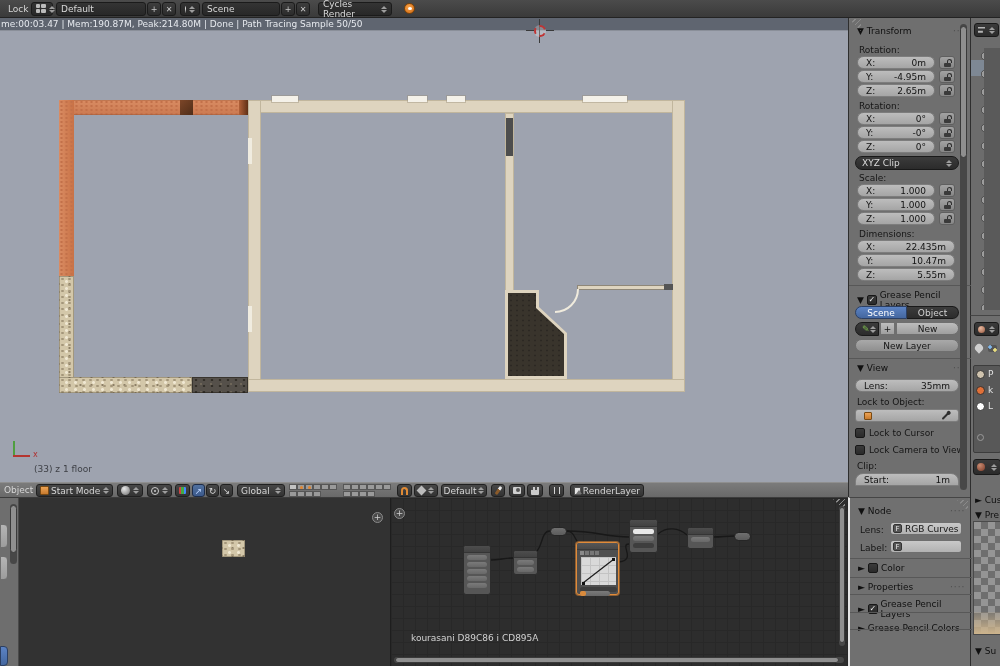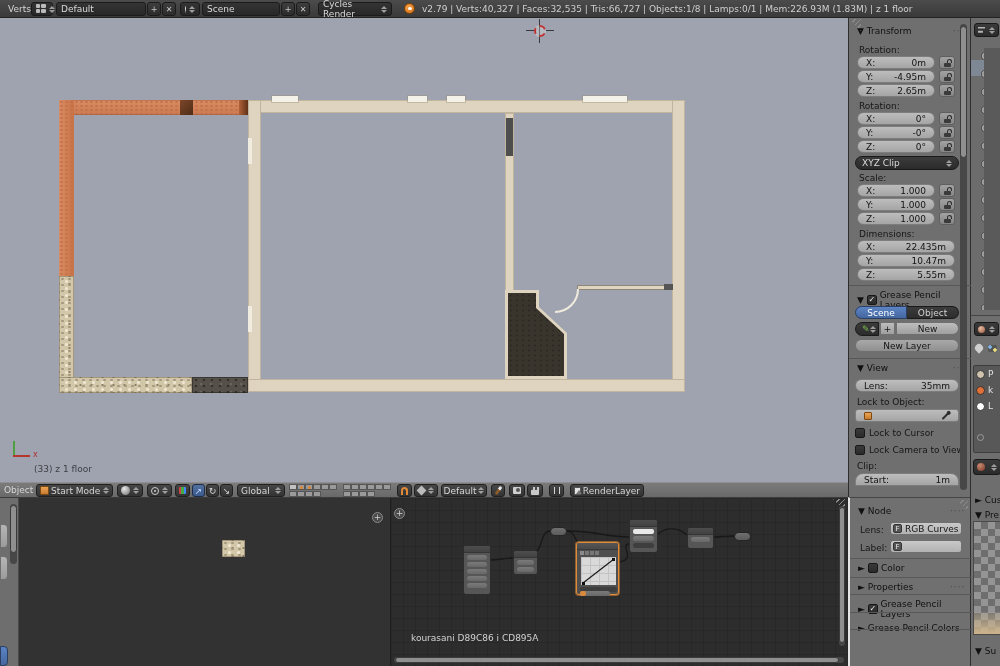--- a/index.html
+++ b/index.html
@@ -97,21 +97,21 @@
   .pluscircle{width:11px;height:11px;border-radius:50%;background:#4a4a4a;border:1px solid #8a8a8a;color:#cfcfcf;display:flex;align-items:center;justify-content:center;font-size:9px;line-height:9px;z-index:6}
   .fbox{width:9px;height:9px;background:#565656;border:1px solid #333;border-radius:2px;color:#e8e8e8;font-size:7px;line-height:8px;text-align:center}
   .namefield{background:linear-gradient(#c9c9c9,#b2b2b2);border:1px solid #6f6f6f;border-radius:3px;display:flex;align-items:center;gap:3px;padding:0 2px;height:13px;color:#141414}
 </style>
 </head>
 <body>
 
 <div id="app">
 
   <div class="a topbar">
-    <span class="a menu-text" style="left:8px">Verts</span>
+    <span class="a menu-text" style="left:8px">Lock</span>
     <div class="a dd" style="left:31px;width:22px">
       <span class="gridicon">
           <b></b>
           <b></b>
           <b></b>
           <b></b>
         </span>
       <span class="ud">
           <i class="up"></i>
           <i class="dn"></i>
@@ -143,23 +143,25 @@
         <span>✕</span>
       </div>
     <div class="a dd" style="left:318px;width:74px">
       <span>Cycles Render</span>
       <span class="ud">
           <i class="up"></i>
           <i class="dn"></i>
         </span>
     </div>
     <div class="a logo" style="left:404px"></div>
-    <span class="a menu-text" style="left:422px;color:#cfcfcf">v2.79 | Verts:40,327 | Faces:32,535 | Tris:66,727 | Objects:1/8 | Lamps:0/1 | Mem:226.93M (1.83M) | z 1 floor</span>
-  </div>
-
+  </div>
+
+  <div class="a statusbar">
+    <span class="a" style="left:1px">me:00:03.47 | Mem:190.87M, Peak:214.80M | Done | Path Tracing Sample 50/50</span>
+  </div>
 
   <div class="a" style="left:0;top:31px;width:848px;height:451px;background:#9ea3af"></div>
 
   <div class="a orange" style="left:59px;top:100px;width:189px;height:15px"></div>
   <div class="a" style="left:180px;top:100px;width:13px;height:15px;background:linear-gradient(135deg,#7c4628,#4f2d18)"></div>
   <div class="a" style="left:239px;top:100px;width:9px;height:15px;background:linear-gradient(90deg,#b06038,#5f3016)"></div>
   <div class="a orangeV" style="left:59px;top:100px;width:15px;height:176px"></div>
   <div class="a stone" style="left:59px;top:276px;width:15px;height:102px"></div>
   <div class="a stone" style="left:59px;top:377px;width:133px;height:16px"></div>
   <div class="a darkstone" style="left:192px;top:377px;width:56px;height:16px"></div>

